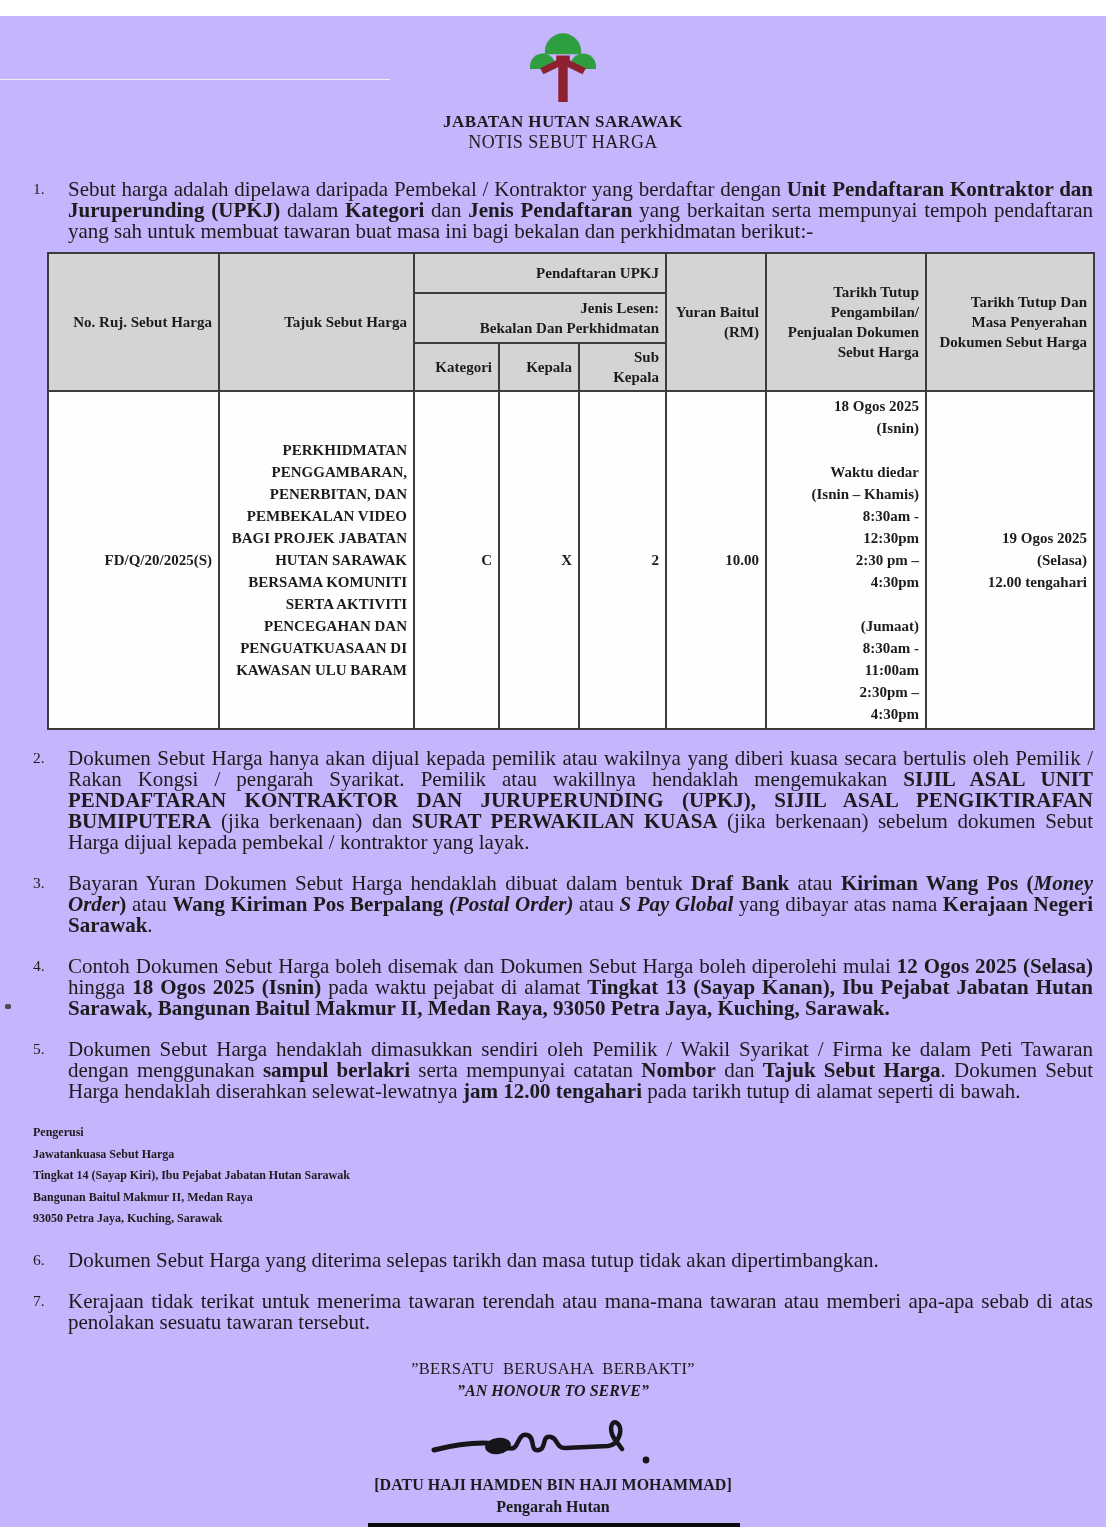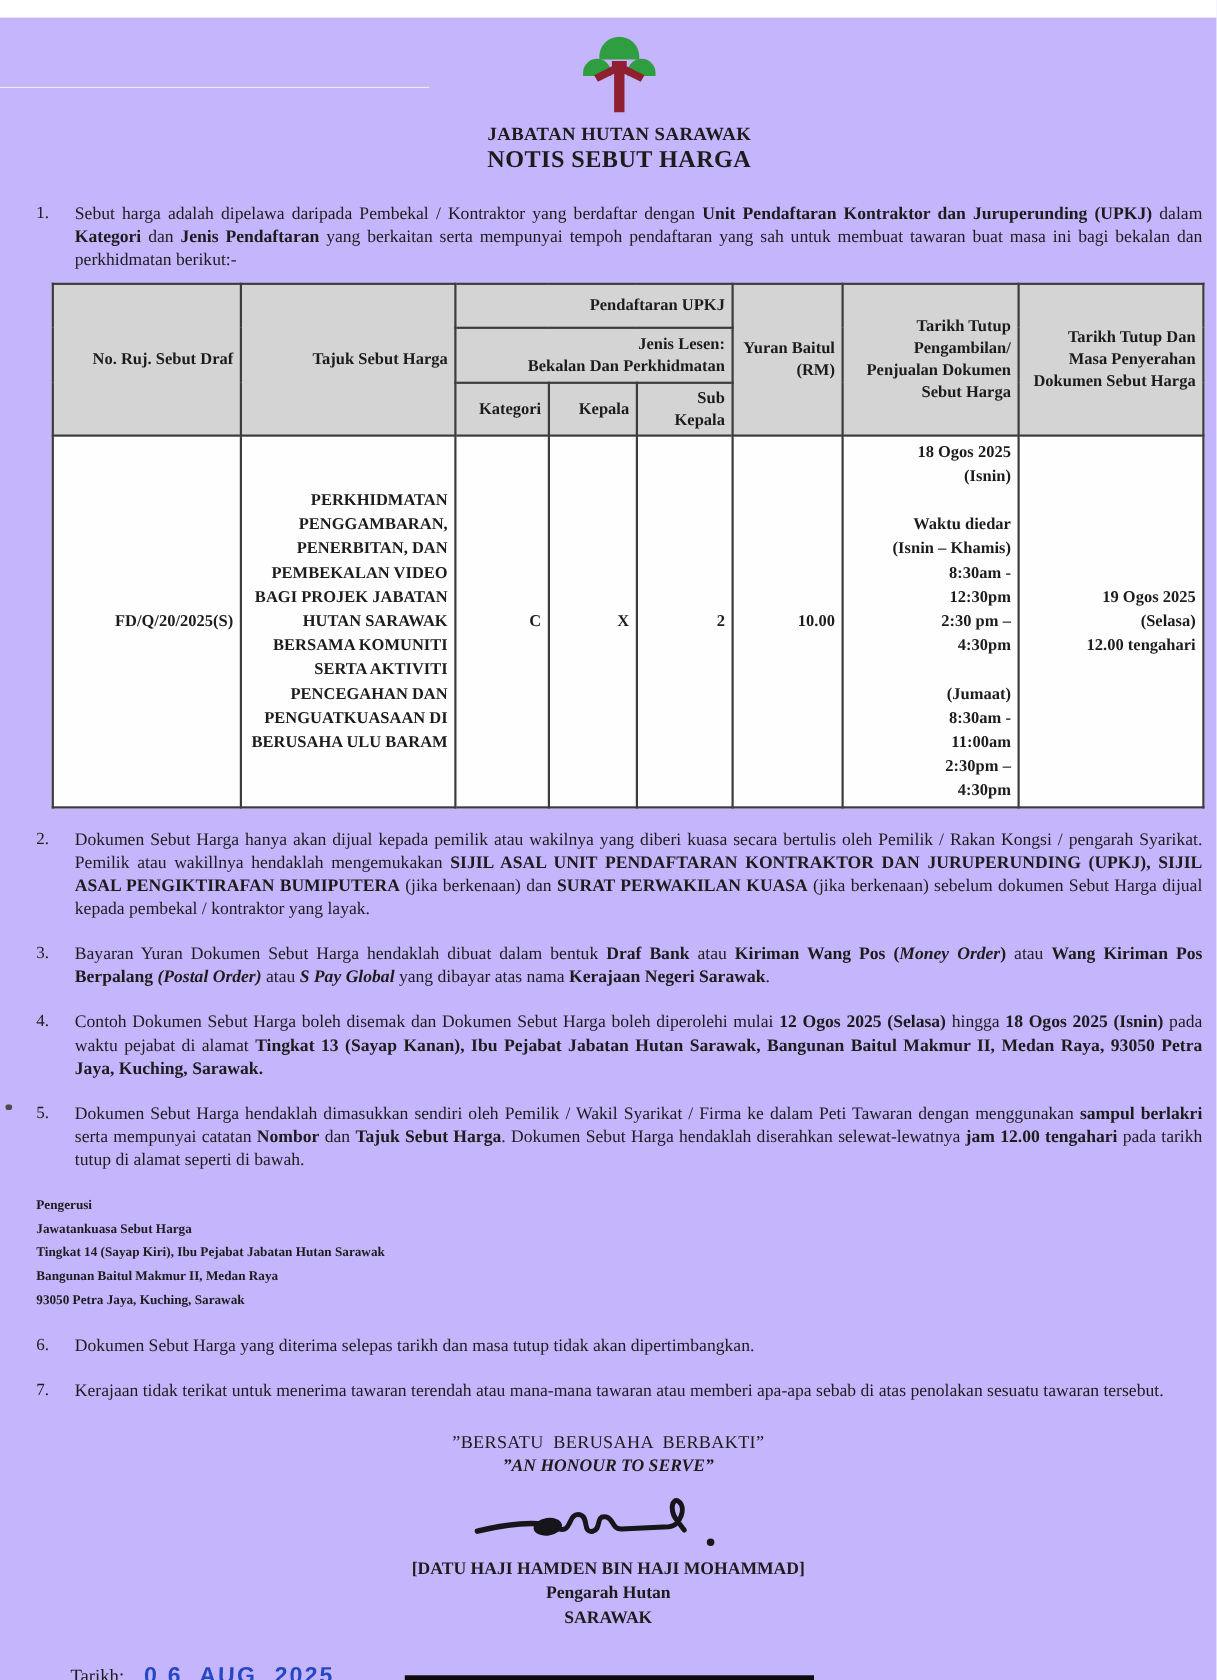--- a/index.html
+++ b/index.html
@@ -17,26 +17,26 @@
   }
 
   .b { font-weight: 700; }
   .i { font-style: italic; }
 
   
   .doc-header { text-align: center; }
   .logo-wrap { display: flex; justify-content: center; }
   .logo-wrap svg { width: 74px; height: 80px; }
   .org-name { font-size: 17px; font-weight: 700; letter-spacing: .4px; margin-top: 2px; }
-  .doc-title { font-size: 22px; font-weight: 700; letter-spacing: .4px; }
+  .doc-title { font-size: 18px; font-weight: 400; letter-spacing: .4px; }
 
   
   .clause { display: flex; margin-top: 20px; }
   .clause-num { width: 35px; flex: 0 0 35px; font-size: 15.5px; padding-top: 1px; }
-  .clause-body { flex: 1; font-size: 16px; line-height: 21px; text-align: justify; }
+  .clause-body { flex: 1; font-size: 21px; line-height: 21px; text-align: justify; }
   .clause-1 { margin-top: 26px; }
 
   
   table.tender {
     border-collapse: collapse;
     table-layout: fixed;
     width: 1046px;
     margin: 10px 0 0 14px;
     background: #fefefe;
   }
@@ -115,40 +115,40 @@
         <col style="width:195px">
         <col style="width:85px">
         <col style="width:80px">
       <col style="width:87px">
         <col style="width:100px">
         <col style="width:160px">
         <col style="width:168px">
     </colgroup>
     <thead>
       <tr class="h-row-1">
-        <th rowspan="3">No. Ruj. Sebut Draf</th>
+        <th rowspan="3">No. Ruj. Sebut Harga</th>
         <th rowspan="3">Tajuk Sebut Harga</th>
         <th colspan="3">Pendaftaran UPKJ</th>
         <th rowspan="3">Yuran Baitul (RM)</th>
         <th rowspan="3">Tarikh Tutup Pengambilan/ Penjualan Dokumen Sebut Harga</th>
         <th rowspan="3">Tarikh Tutup Dan Masa Penyerahan Dokumen Sebut Harga</th>
       </tr>
       <tr class="h-row-2">
         <th colspan="3">Jenis Lesen:<br>Bekalan Dan Perkhidmatan</th>
       </tr>
       <tr class="h-row-3">
         <th>Kategori</th>
         <th>Kepala</th>
         <th>Sub<br>Kepala</th>
       </tr>
     </thead>
     <tbody>
       <tr class="body-row">
         <td>FD/Q/20/2025(S)</td>
-        <td>PERKHIDMATAN PENGGAMBARAN, PENERBITAN, DAN PEMBEKALAN VIDEO BAGI PROJEK JABATAN HUTAN SARAWAK BERSAMA KOMUNITI SERTA AKTIVITI PENCEGAHAN DAN PENGUATKUASAAN DI BERUSAHA ULU BARAM</td>
+        <td>PERKHIDMATAN PENGGAMBARAN, PENERBITAN, DAN PEMBEKALAN VIDEO BAGI PROJEK JABATAN HUTAN SARAWAK BERSAMA KOMUNITI SERTA AKTIVITI PENCEGAHAN DAN PENGUATKUASAAN DI KAWASAN ULU BARAM</td>
         <td>C</td>
         <td>X</td>
         <td>2</td>
         <td>10.00</td>
         <td class="cell-pengambilan">18 Ogos 2025<br>(Isnin)<br>&nbsp;<br>Waktu diedar<br>(Isnin – Khamis)<br>8:30am -<br>12:30pm<br>2:30 pm –<br>4:30pm<br>&nbsp;<br>(Jumaat)<br>8:30am -<br>11:00am<br>2:30pm –<br>4:30pm</td>
         <td class="cell-penyerahan">19 Ogos 2025<br>(Selasa)<br>12.00 tengahari</td>
       </tr>
     </tbody>
   </table>
 

